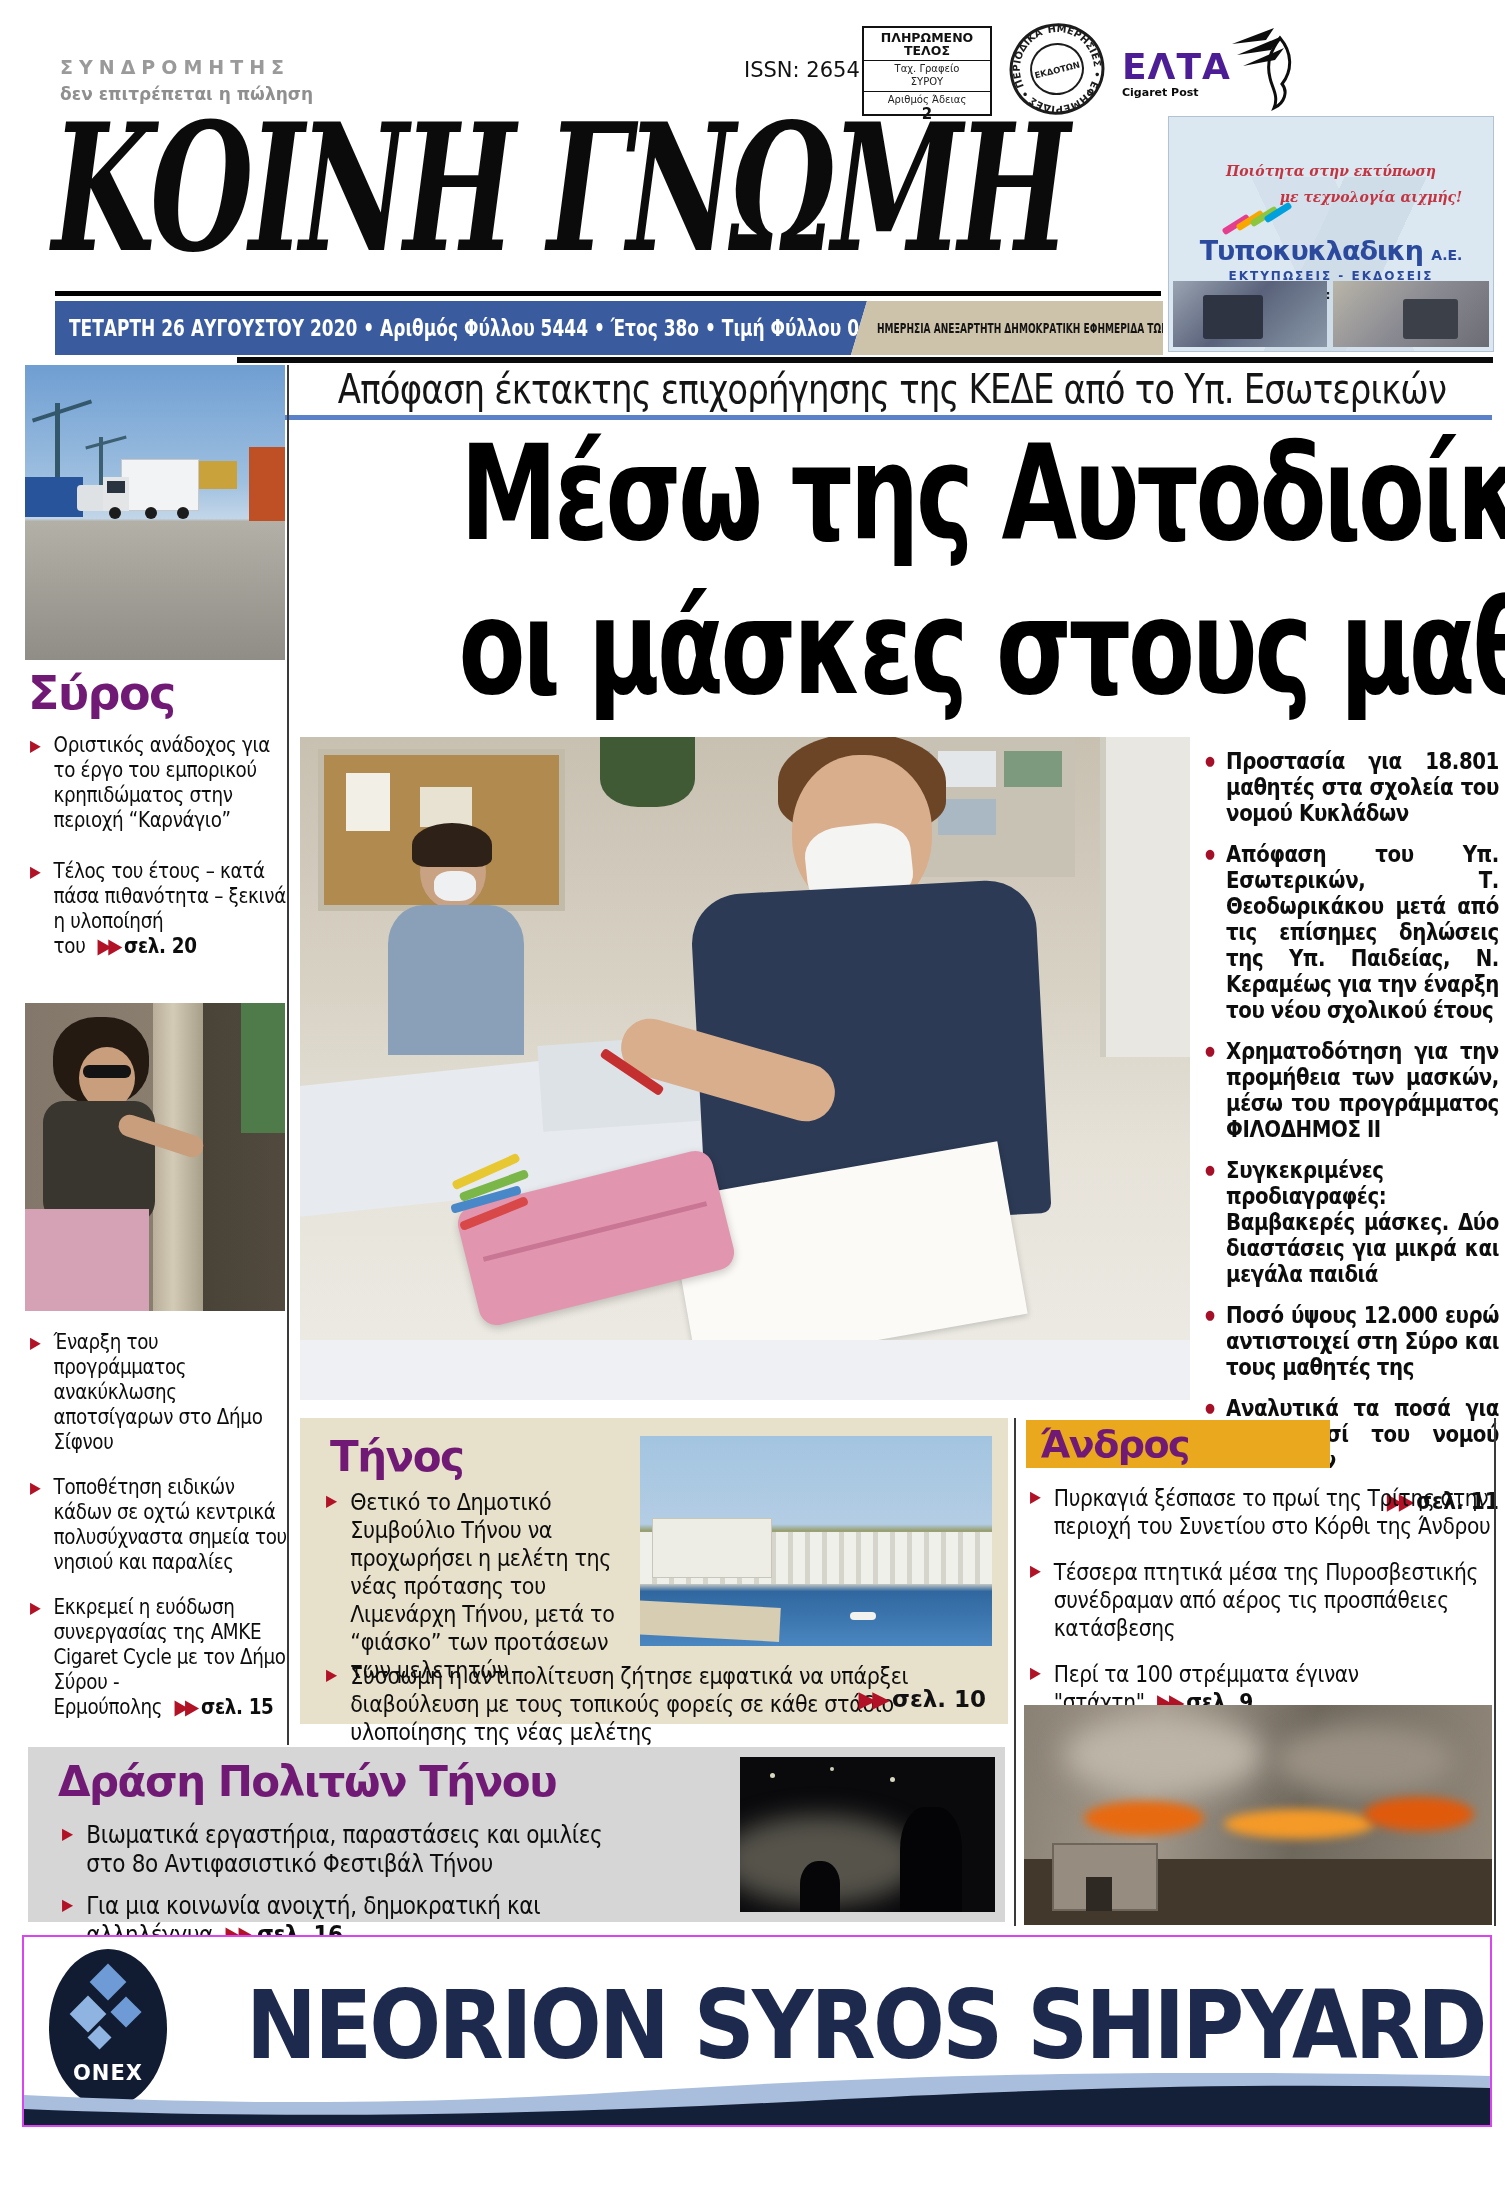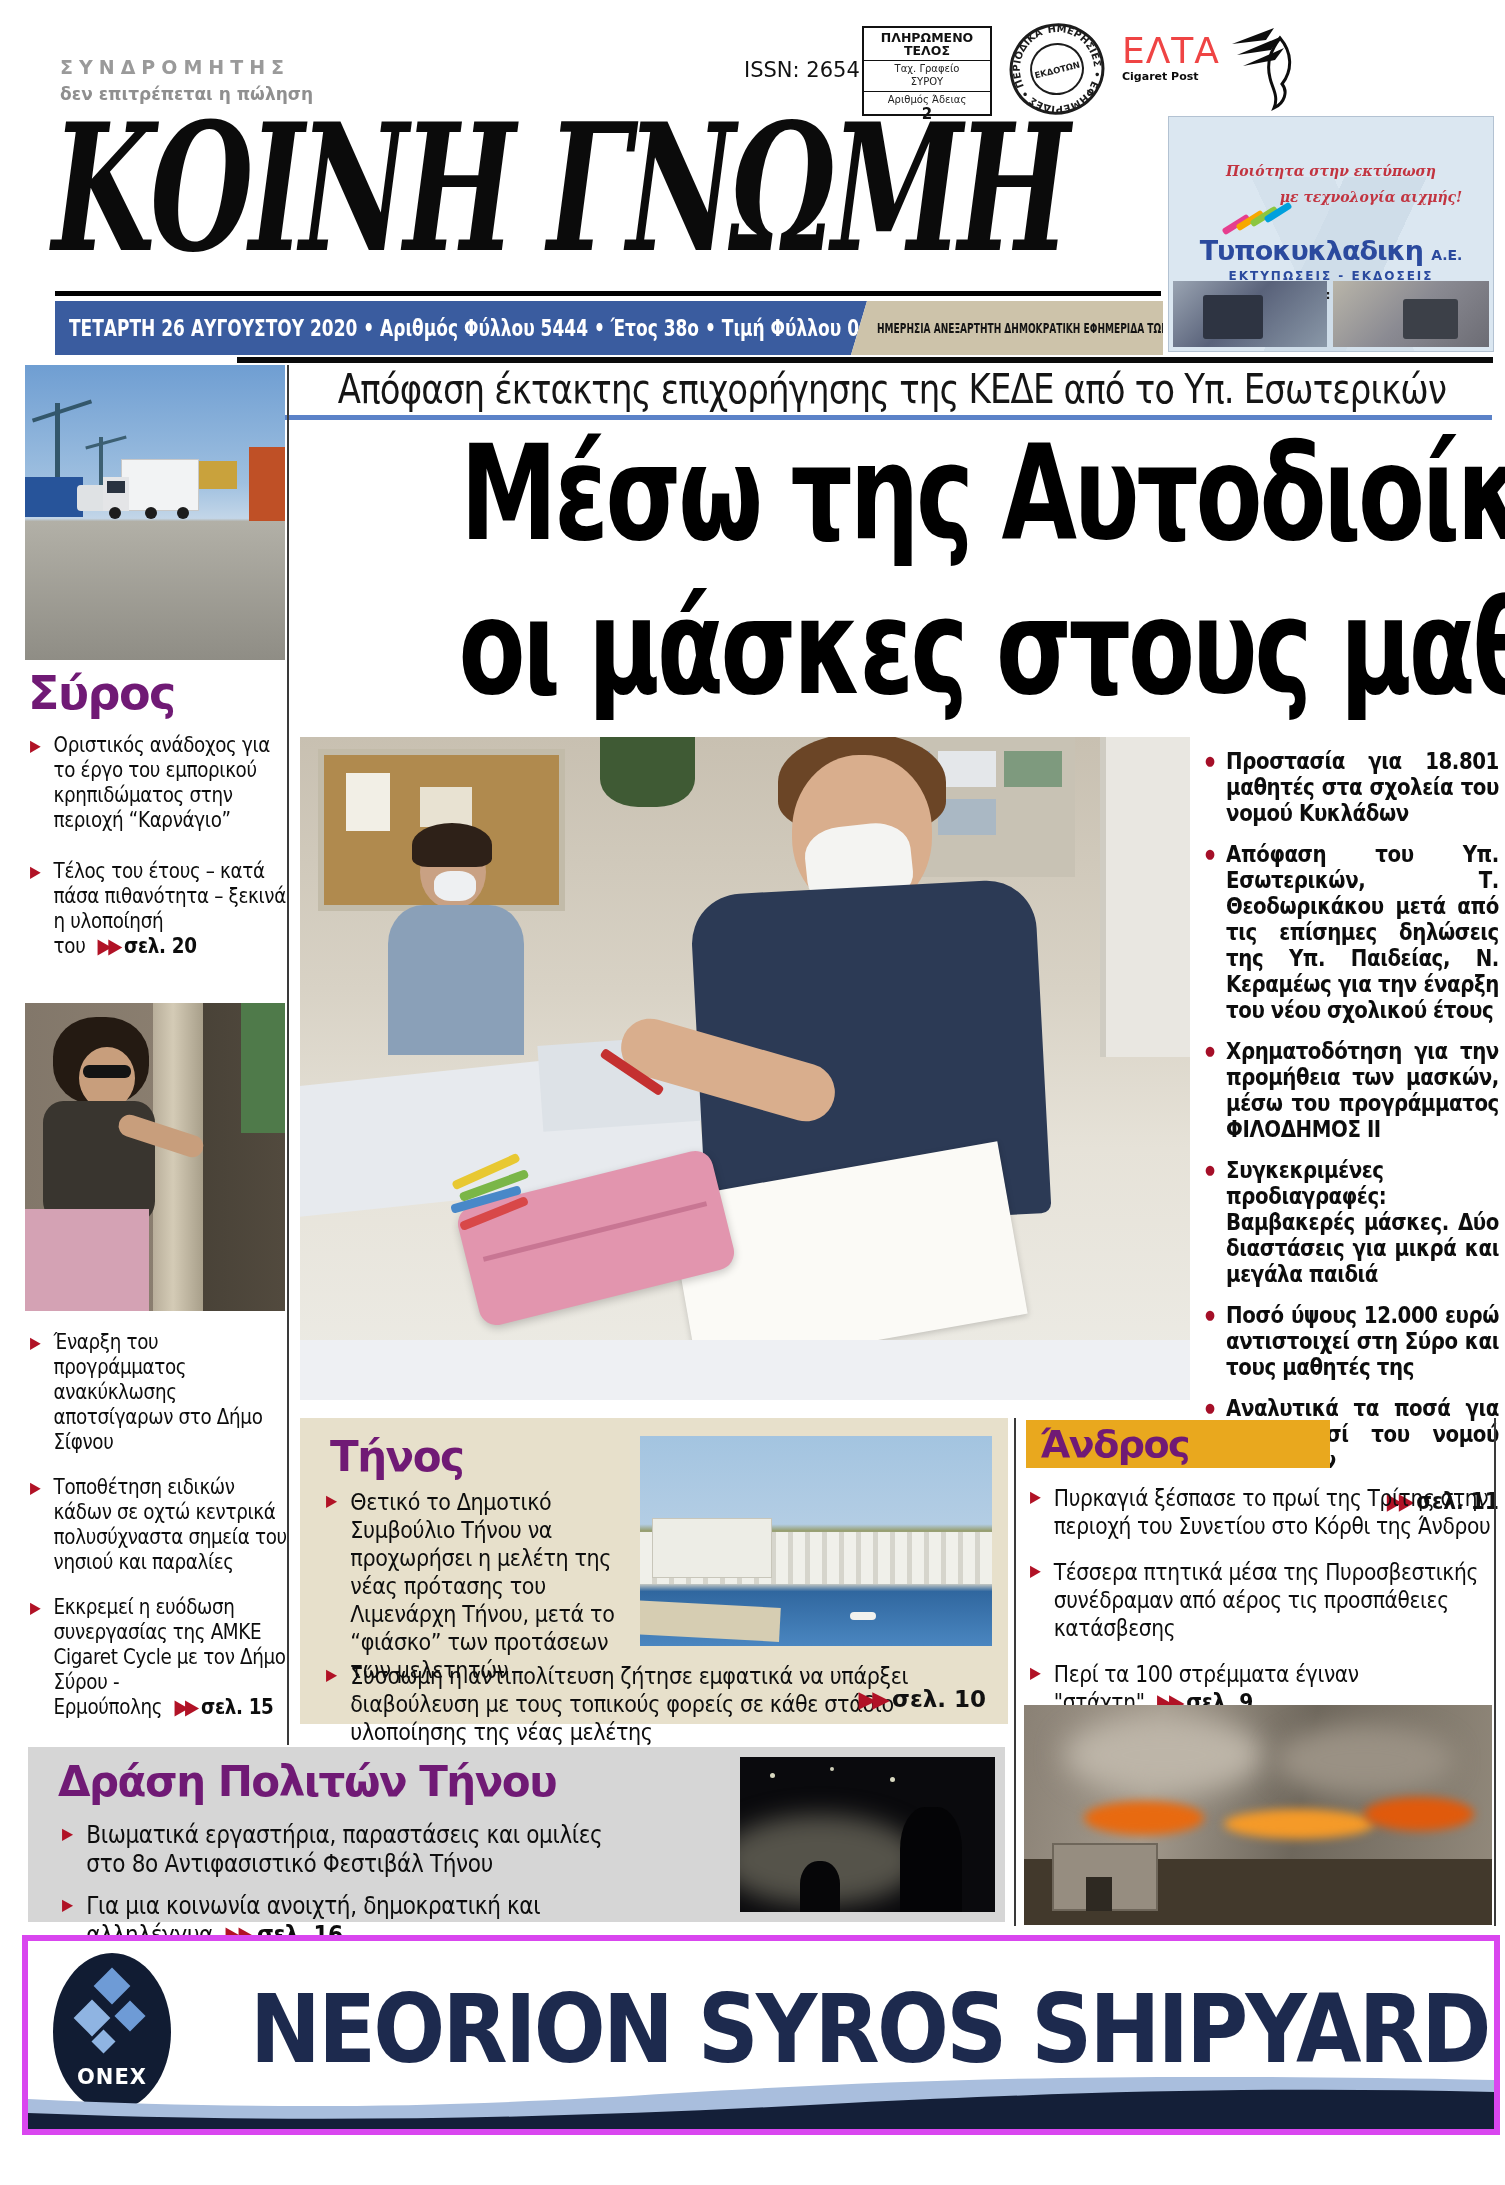--- a/index.html
+++ b/index.html
@@ -11,21 +11,21 @@
   
   .sub-label{left:60px;top:56px;font-size:19px;font-weight:bold;letter-spacing:6px;color:#9a9a9a;}
   .sub-note{left:60px;top:84px;font-size:17px;font-weight:bold;color:#8f8f8f;}
   .issn{left:744px;top:58px;font-size:21px;color:#111;}
   .stamp-box{left:862px;top:26px;width:126px;height:86px;border:2.5px solid #111;background:#fff;text-align:center;}
   .stamp-box .t1{font-size:12.5px;font-weight:bold;line-height:13px;padding-top:3px;}
   .stamp-box .sep{border-top:1.5px solid #111;margin-top:3px;}
   .stamp-box .t2{font-size:10px;line-height:12px;padding-top:2px;color:#222;}
   .stamp-box .t3{font-size:10px;line-height:13px;color:#222;}
   .stamp-box .t4{font-size:15px;font-weight:bold;line-height:16px;}
-  .elta-name{font-size:36px;font-weight:normal;letter-spacing:1px;color:#ef4444;line-height:38px;}
+  .elta-name{font-size:36px;font-weight:bold;letter-spacing:1px;color:#4c1d95;line-height:38px;margin-top:16px;}
   .elta-sub{font-size:11px;font-weight:bold;color:#0a0a0a;}
   .masthead{left:52px;top:84px;width:830px;height:205px;}
   .masthead span{display:inline-block;font-family:"DejaVu Serif",serif;font-style:italic;font-weight:bold;
       font-size:152px;line-height:180px;letter-spacing:-6px;color:#0b0b0b;transform:scale(0.78,1.16);transform-origin:0 0;white-space:nowrap;}
   .rule1{left:55px;top:291px;width:1106px;height:5px;background:#000;}
   .strip-blue{left:55px;top:301px;width:812px;height:54px;background:#3a5c9f;
       clip-path:polygon(0 0,100% 0,calc(100% - 16px) 100%,0 100%);}
   .strip-blue span{position:absolute;left:14px;top:0;line-height:54px;font-size:23px;font-weight:bold;color:#fff;
       transform:scaleX(0.74);transform-origin:0 50%;white-space:nowrap;}
   .strip-tan{left:851px;top:301px;width:312px;height:54px;background:#cdc3aa;
@@ -90,21 +90,21 @@
 
   
   .gopa{left:25px;top:946px;width:260px;height:52px;background:#3a5fa5;text-align:center;}
   .gopa span{font-size:34px;font-weight:bold;color:#fff;line-height:52px;letter-spacing:0.5px;}
 
   
   .ph{position:absolute;overflow:hidden;}
   .pp{position:absolute;}
 
   
-  .banner{left:22px;top:1935px;width:1466px;height:188px;background:#fff;border:6px solid #d946ef;overflow:hidden;}
+  .banner{left:22px;top:1935px;width:1466px;height:188px;background:#fff;border:2px solid #d946ef;overflow:hidden;}
   .onex{position:absolute;left:25px;top:12px;width:118px;height:158px;border-radius:50%;background:#111c33;}
   .dia{position:absolute;background:#6e9bd6;transform:rotate(45deg);}
   .onex-label{position:absolute;left:0;bottom:22px;width:100%;text-align:center;color:#fff;font-weight:bold;font-size:21px;letter-spacing:1px;}
   .banner-title{position:absolute;left:150px;top:34px;width:1300px;text-align:center;}
   .banner-title span{display:inline-block;font-size:94px;font-weight:bold;letter-spacing:-3px;color:#1d2a4e;
       transform:scaleX(0.9);transform-origin:50% 0;white-space:nowrap;}
 </style>
 </head>
 <body>
 

